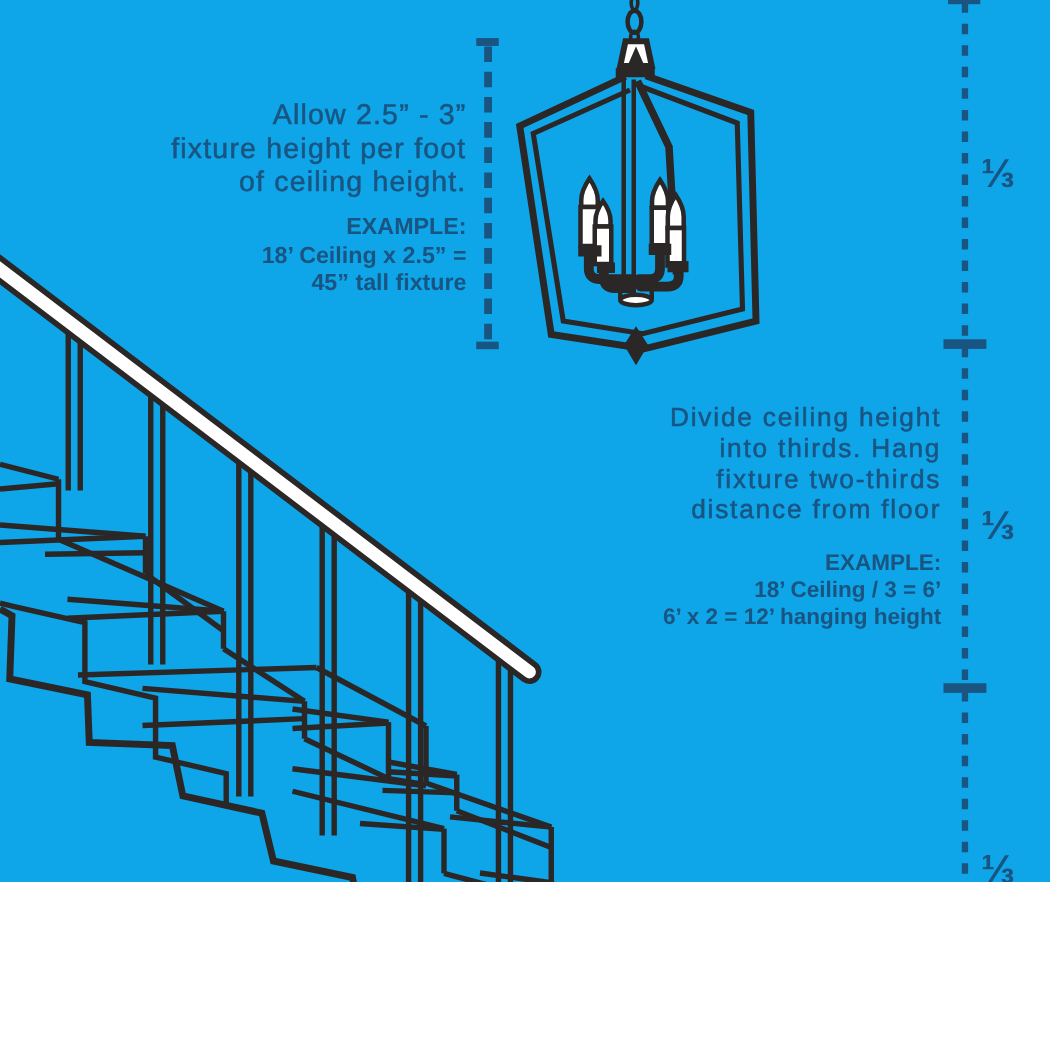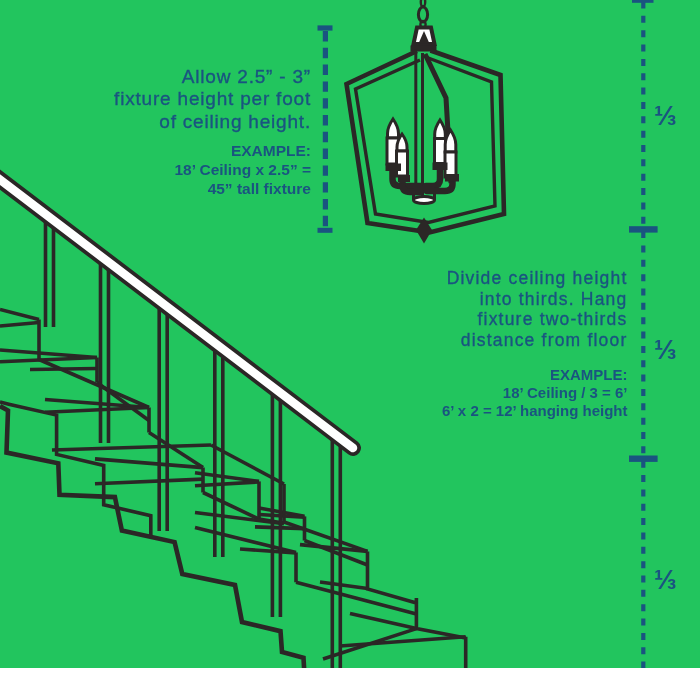--- a/index.html
+++ b/index.html
@@ -1,16 +1,16 @@
 <!DOCTYPE html>
 <html><head>
 <meta charset="utf-8">
 <style>
   html,body{margin:0;padding:0;background:#ffffff;}
-  #page{position:relative;width:700px;height:668px;background:#22c55e;overflow:hidden;
+  #page{position:relative;width:700px;height:588px;background:#0ea5e9;overflow:hidden;
         font-family:"Liberation Sans", sans-serif;}
   svg{position:absolute;left:0;top:0;}
   .t1{font-size:19px;fill:#1a5480;letter-spacing:0.8px;stroke:#1a5480;stroke-width:0.35px;}
   .t1b{font-size:15.5px;font-weight:bold;fill:#1a5480;}
   .t2{font-size:17.5px;fill:#1a5480;letter-spacing:1.2px;stroke:#1a5480;stroke-width:0.35px;}
   .t2b{font-size:15px;font-weight:bold;fill:#1a5480;}
   .fr{font-size:27px;font-weight:bold;fill:#1a5480;}
 </style>
 </head>
 <body>

